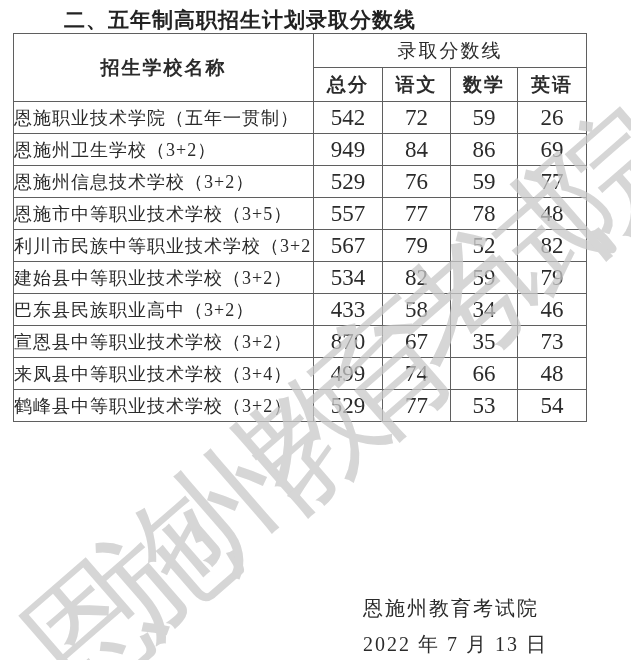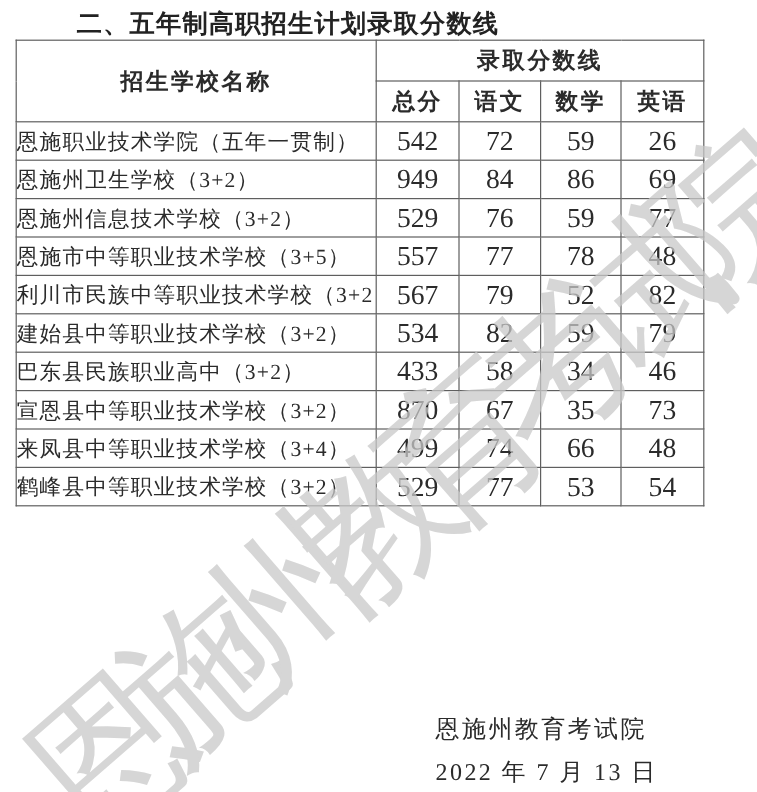--- a/index.html
+++ b/index.html
@@ -23,21 +23,21 @@
   }
   table.score-table{
     position:absolute;left:13px;top:33px;
     width:573px;height:379px;
     border-collapse:collapse;table-layout:fixed;
   }
   table.score-table th,table.score-table td{
     border:1px solid #5f5f5f;
     padding:0;overflow:hidden;white-space:nowrap;
   }
-  th.group-h{height:33px;font-size:19px;font-weight:bold;letter-spacing:2px;text-align:center;}
+  th.group-h{height:33px;font-size:19px;font-weight:normal;letter-spacing:2px;text-align:center;}
   th.sub-h{height:33px;font-size:19px;font-weight:bold;letter-spacing:2px;text-align:center;}
   th.name-h{font-size:19px;font-weight:bold;letter-spacing:2px;}
   td.cell-school{
     height:31px;font-size:18px;text-align:left;
     padding-left:7px;letter-spacing:1px;
   }
   td.cell-score{height:31px;font-size:23px;text-align:center;}
   .note{
     position:absolute;left:10px;top:421px;width:605px;
     font-size:21px;line-height:33px;letter-spacing:1px;color:#2b2b2b;

